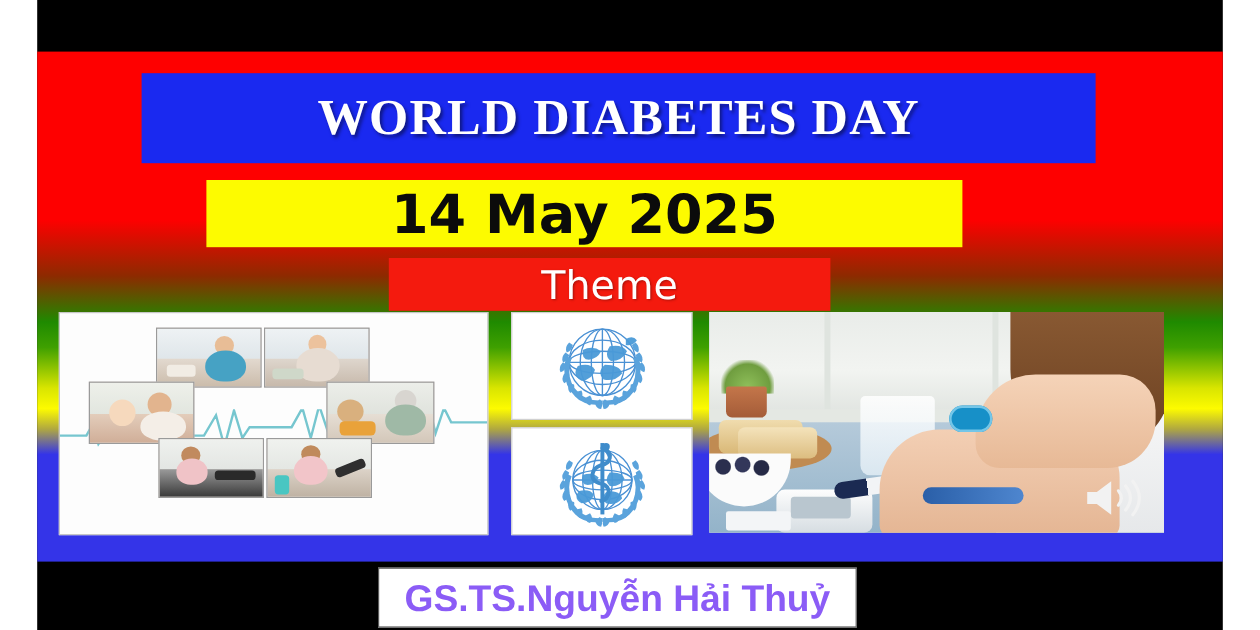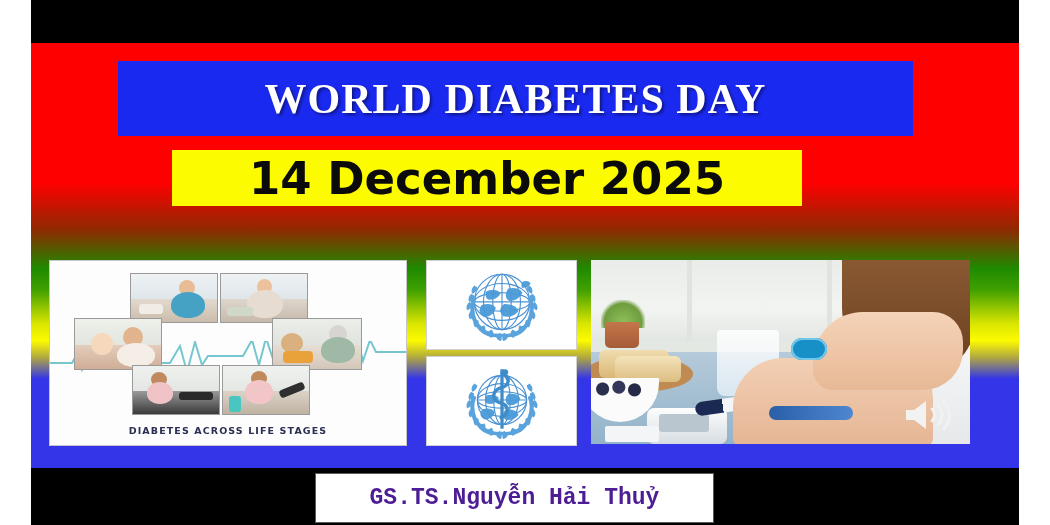--- a/index.html
+++ b/index.html
@@ -154,41 +154,44 @@
     position:absolute;right:16px;bottom:10px;width:52px;height:38px;pointer-events:auto;
   }
 
   
   .name-box{
     position:absolute;left:315px;top:473px;width:397px;height:48px;
     background:#ffffff;border:1px solid #5b5b5b;
     display:flex;align-items:center;justify-content:center;
   }
   .name-text{
-    font-family:Liberation Mono, monospace;font-weight:bold;
-    font-size:23px;color:#4c1d95;white-space:nowrap;line-height:1;
+    font-family:Liberation Sans, sans-serif;font-weight:bold;
+    font-size:31px;color:#8b5cf6;white-space:nowrap;line-height:1;
   }
 </style>
 </head>
 <body>
 
 <div id="slide">
 
   <div class="letterbox"></div>
 
   <div class="stage"></div>
 
   <div class="title-box">
     <div class="title-text">WORLD DIABETES DAY</div>
   </div>
 
   <div class="date-box">
-    <div class="date-text">14 December 2025</div>
-  </div>
-
+    <div class="date-text">14 May 2025</div>
+  </div>
+
+  <div class="theme-box">
+    <div class="theme-text">Theme</div>
+  </div>
 
   <div class="media-row">
 
     <div class="collage">
       <svg class="ecg" viewBox="0 0 356 38" preserveAspectRatio="none">
         <path d="M0,22 H22 l5,-9 l5,16 l5,-7 H120 l10,-17 l7,26 l8,-30 l7,23 l6,-9 h35
                  l9,-16 l7,25 l7,-27 l7,21 l6,-7 H300 l7,-15 l6,24 l7,-21 l6,12 H356" fill="none" stroke="#76c6cf" stroke-width="2"></path>
       </svg>
 
       <div class="ph" style="left:80px;top:12px;width:86px;height:48px;">
@@ -234,21 +237,20 @@
 
       <div class="ph" style="left:172px;top:104px;width:86px;height:48px;">
         <div class="sky" style="background:linear-gradient(to bottom,#f0f2ef,#e4e7e3);"></div>
         <div class="ground" style="background:linear-gradient(to bottom,#dcd3c8,#bfb2a3);"></div>
         <div class="blobB" style="left:28px;top:5px;width:16px;height:15px;background:#c08a5c;"></div>
         <div class="blobA" style="left:22px;top:14px;width:28px;height:24px;background:#f2c5c9;"></div>
         <div class="blobB" style="left:6px;top:30px;width:12px;height:16px;background:#49c6c2;border-radius:3px;"></div>
         <div class="blobB" style="left:56px;top:20px;width:26px;height:8px;background:#2f2f2f;border-radius:3px;transform:rotate(-22deg);"></div>
       </div>
 
-      <div class="collage-caption">DIABETES ACROSS LIFE STAGES</div>
     </div>
 
     <div class="logo-col">
 
       <div class="logo-cell logo-un">
         <svg viewBox="0 0 120 78" width="132" height="80">
           <g fill="none" stroke="#4a91d4" stroke-width="1.1">
             <circle cx="60" cy="36" r="27"></circle>
             <ellipse cx="60" cy="36" rx="27" ry="9"></ellipse>
             <ellipse cx="60" cy="36" rx="27" ry="18"></ellipse>

